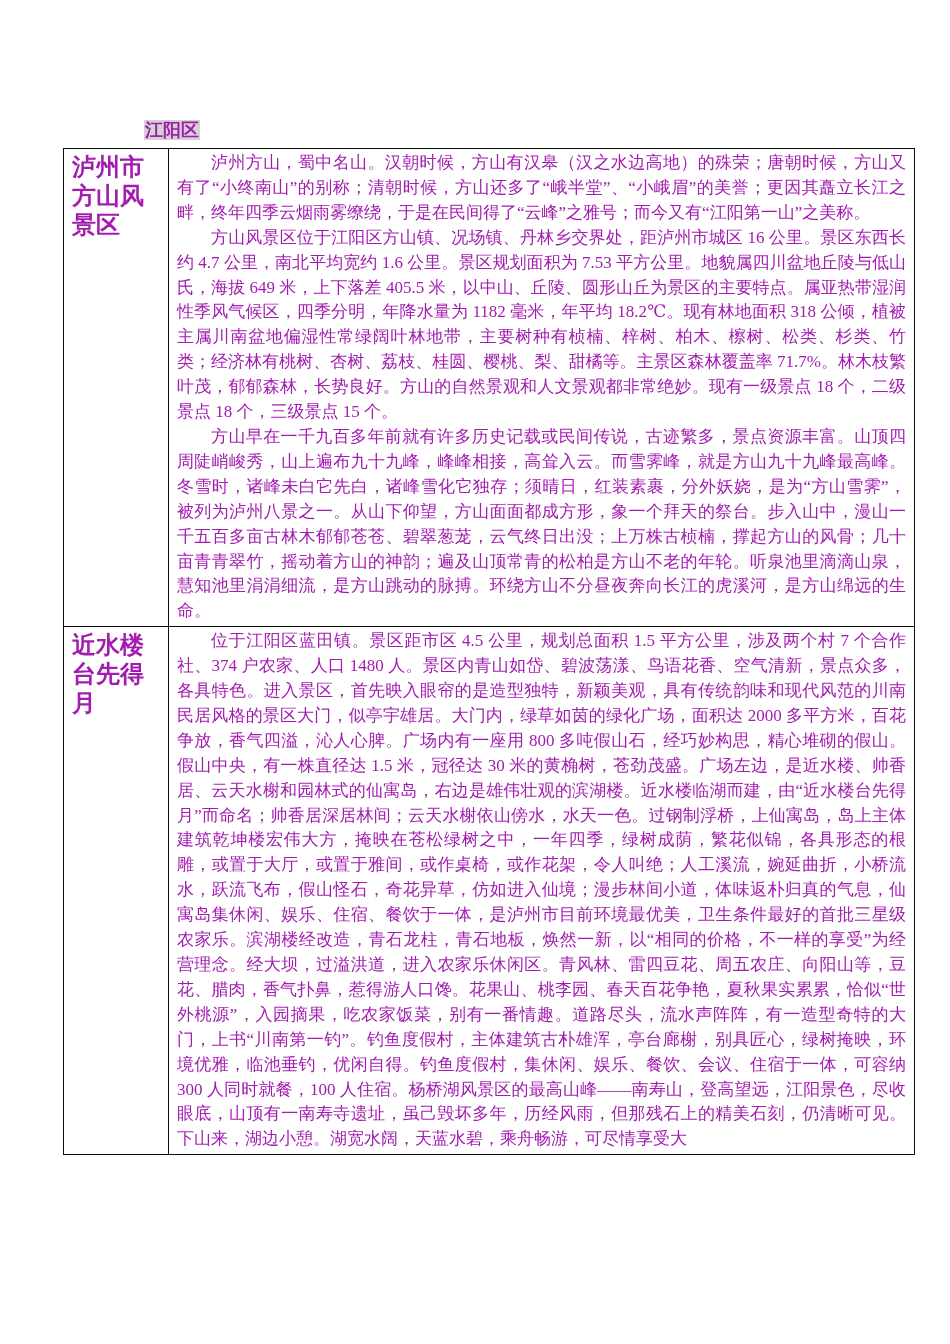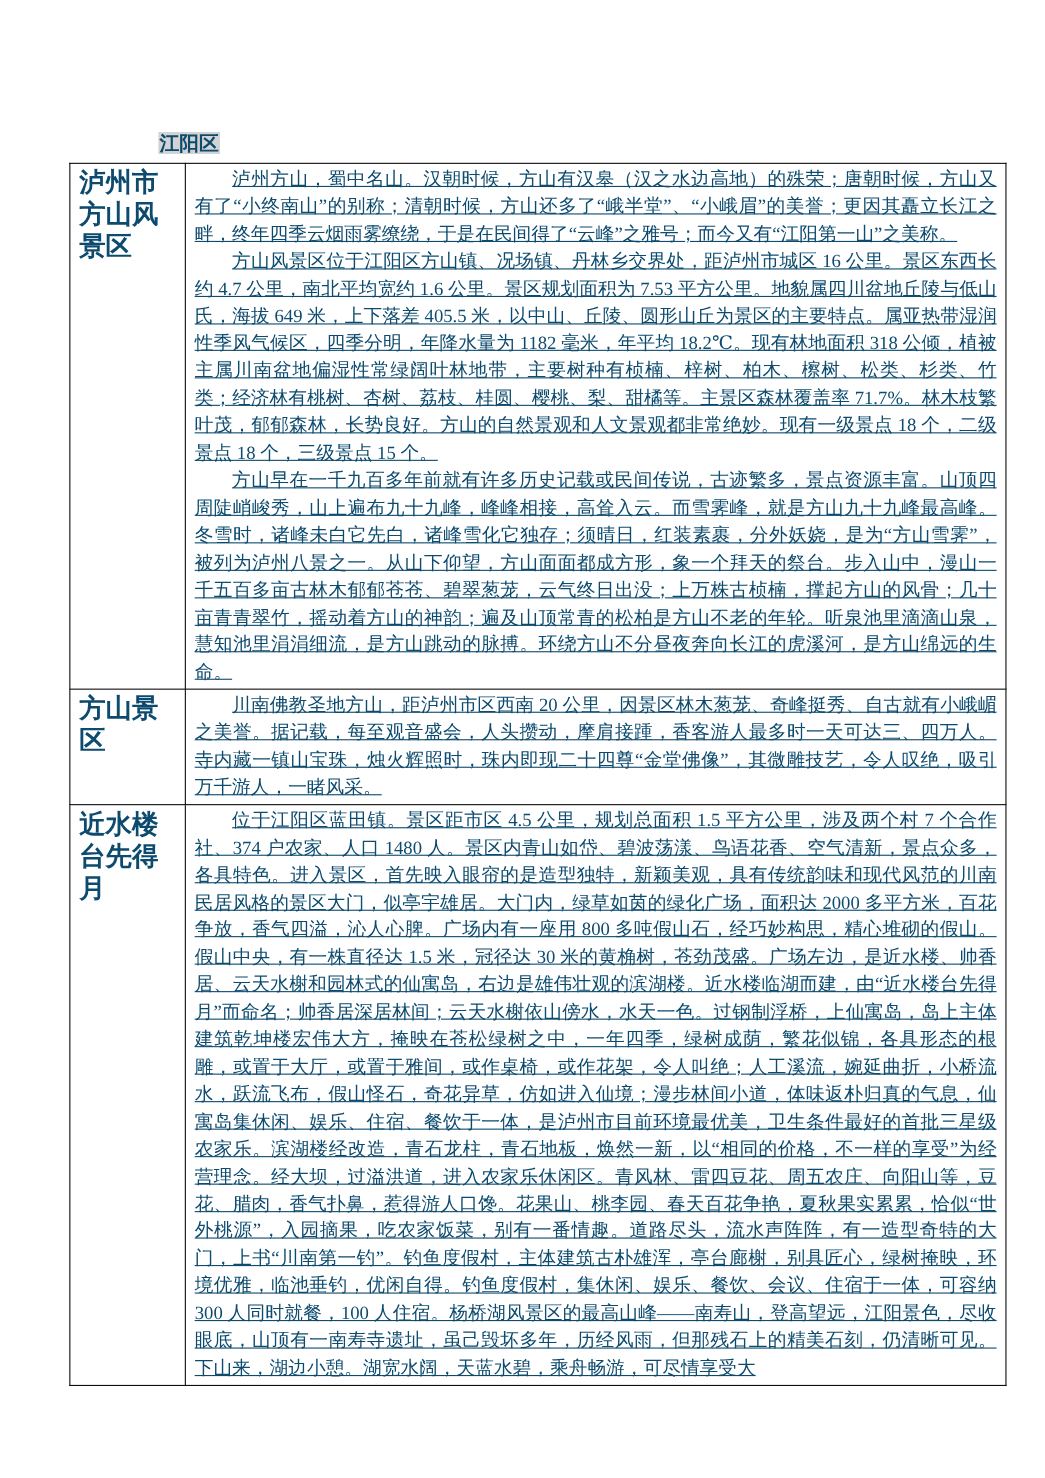--- a/index.html
+++ b/index.html
@@ -6,21 +6,21 @@
     margin: 0;
     padding: 0;
     background: #ffffff;
   }
   .doc {
     position: relative;
     width: 950px;
     height: 1344px;
     background: #ffffff;
     overflow: hidden;
-    color: #0c4a6e;
+    color: #a21caf;
     font-family: "Liberation Serif", "DejaVu Serif", serif;
   }
   .section-title {
     position: absolute;
     left: 144px;
     top: 118px;
     font-family: "Liberation Sans", "DejaVu Sans", sans-serif;
     font-weight: bold;
     font-size: 18px;
     line-height: 24px;
@@ -53,21 +53,20 @@
   .label-inner {
     width: 76px;
     word-break: break-all;
   }
   td.content-cell {
     vertical-align: top;
     padding: 2px 8px;
     font-size: 17px;
     line-height: 24.9px;
     text-align: justify;
-    text-decoration: underline;
   }
   td.content-cell p {
     margin: 0;
     text-indent: 2em;
   }
 </style>
 </head>
 <body>
 
 <div class="doc">
@@ -86,28 +85,20 @@
         <td class="label-cell">
           <div class="label-inner">泸州市方山风景区</div>
         </td>
         <td class="content-cell">
           <p>泸州方山，蜀中名山。汉朝时候，方山有汉皋（汉之水边高地）的殊荣；唐朝时候，方山又有了“小终南山”的别称；清朝时候，方山还多了“峨半堂”、“小峨眉”的美誉；更因其矗立长江之畔，终年四季云烟雨雾缭绕，于是在民间得了“云峰”之雅号；而今又有“江阳第一山”之美称。</p>
           <p>方山风景区位于江阳区方山镇、况场镇、丹林乡交界处，距泸州市城区 16 公里。景区东西长约 4.7 公里，南北平均宽约 1.6 公里。景区规划面积为 7.53 平方公里。地貌属四川盆地丘陵与低山氏，海拔 649 米，上下落差 405.5 米，以中山、丘陵、圆形山丘为景区的主要特点。属亚热带湿润性季风气候区，四季分明，年降水量为 1182 毫米，年平均 18.2℃。现有林地面积 318 公倾，植被主属川南盆地偏湿性常绿阔叶林地带，主要树种有桢楠、梓树、柏木、檫树、松类、杉类、竹类；经济林有桃树、杏树、荔枝、桂圆、樱桃、梨、甜橘等。主景区森林覆盖率 71.7%。林木枝繁叶茂，郁郁森林，长势良好。方山的自然景观和人文景观都非常绝妙。现有一级景点 18 个，二级景点 18 个，三级景点 15 个。</p>
           <p>方山早在一千九百多年前就有许多历史记载或民间传说，古迹繁多，景点资源丰富。山顶四周陡峭峻秀，山上遍布九十九峰，峰峰相接，高耸入云。而雪霁峰，就是方山九十九峰最高峰。冬雪时，诸峰未白它先白，诸峰雪化它独存；须晴日，红装素裹，分外妖娆，是为“方山雪霁”，被列为泸州八景之一。从山下仰望，方山面面都成方形，象一个拜天的祭台。步入山中，漫山一千五百多亩古林木郁郁苍苍、碧翠葱茏，云气终日出没；上万株古桢楠，撑起方山的风骨；几十亩青青翠竹，摇动着方山的神韵；遍及山顶常青的松柏是方山不老的年轮。听泉池里滴滴山泉，慧知池里涓涓细流，是方山跳动的脉搏。环绕方山不分昼夜奔向长江的虎溪河，是方山绵远的生命。</p>
         </td>
       </tr>
 
-      <tr>
-        <td class="label-cell">
-          <div class="label-inner">方山景区</div>
-        </td>
-        <td class="content-cell">
-          <p>川南佛教圣地方山，距泸州市区西南 20 公里，因景区林木葱茏、奇峰挺秀、自古就有小峨嵋之美誉。据记载，每至观音盛会，人头攒动，摩肩接踵，香客游人最多时一天可达三、四万人。寺内藏一镇山宝珠，烛火辉照时，珠内即现二十四尊“金堂佛像”，其微雕技艺，令人叹绝，吸引万千游人，一睹风采。</p>
-        </td>
-      </tr>
 
       <tr>
         <td class="label-cell">
           <div class="label-inner">近水楼台先得月</div>
         </td>
         <td class="content-cell">
           <p>位于江阳区蓝田镇。景区距市区 4.5 公里，规划总面积 1.5 平方公里，涉及两个村 7 个合作社、374 户农家、人口 1480 人。景区内青山如岱、碧波荡漾、鸟语花香、空气清新，景点众多，各具特色。进入景区，首先映入眼帘的是造型独特，新颖美观，具有传统韵味和现代风范的川南民居风格的景区大门，似亭宇雄居。大门内，绿草如茵的绿化广场，面积达 2000 多平方米，百花争放，香气四溢，沁人心脾。广场内有一座用 800 多吨假山石，经巧妙构思，精心堆砌的假山。假山中央，有一株直径达 1.5 米，冠径达 30 米的黄桷树，苍劲茂盛。广场左边，是近水楼、帅香居、云天水榭和园林式的仙寓岛，右边是雄伟壮观的滨湖楼。近水楼临湖而建，由“近水楼台先得月”而命名；帅香居深居林间；云天水榭依山傍水，水天一色。过钢制浮桥，上仙寓岛，岛上主体建筑乾坤楼宏伟大方，掩映在苍松绿树之中，一年四季，绿树成荫，繁花似锦，各具形态的根雕，或置于大厅，或置于雅间，或作桌椅，或作花架，令人叫绝；人工溪流，婉延曲折，小桥流水，跃流飞布，假山怪石，奇花异草，仿如进入仙境；漫步林间小道，体味返朴归真的气息，仙寓岛集休闲、娱乐、住宿、餐饮于一体，是泸州市目前环境最优美，卫生条件最好的首批三星级农家乐。滨湖楼经改造，青石龙柱，青石地板，焕然一新，以“相同的价格，不一样的享受”为经营理念。经大坝，过溢洪道，进入农家乐休闲区。青风林、雷四豆花、周五农庄、向阳山等，豆花、腊肉，香气扑鼻，惹得游人口馋。花果山、桃李园、春天百花争艳，夏秋果实累累，恰似“世外桃源”，入园摘果，吃农家饭菜，别有一番情趣。道路尽头，流水声阵阵，有一造型奇特的大门，上书“川南第一钓”。钓鱼度假村，主体建筑古朴雄浑，亭台廊榭，别具匠心，绿树掩映，环境优雅，临池垂钓，优闲自得。钓鱼度假村，集休闲、娱乐、餐饮、会议、住宿于一体，可容纳 300 人同时就餐，100 人住宿。杨桥湖风景区的最高山峰——南寿山，登高望远，江阳景色，尽收眼底，山顶有一南寿寺遗址，虽己毁坏多年，历经风雨，但那残石上的精美石刻，仍清晰可见。下山来，湖边小憩。湖宽水阔，天蓝水碧，乘舟畅游，可尽情享受大</p>
         </td>
       </tr>
     </tbody>

